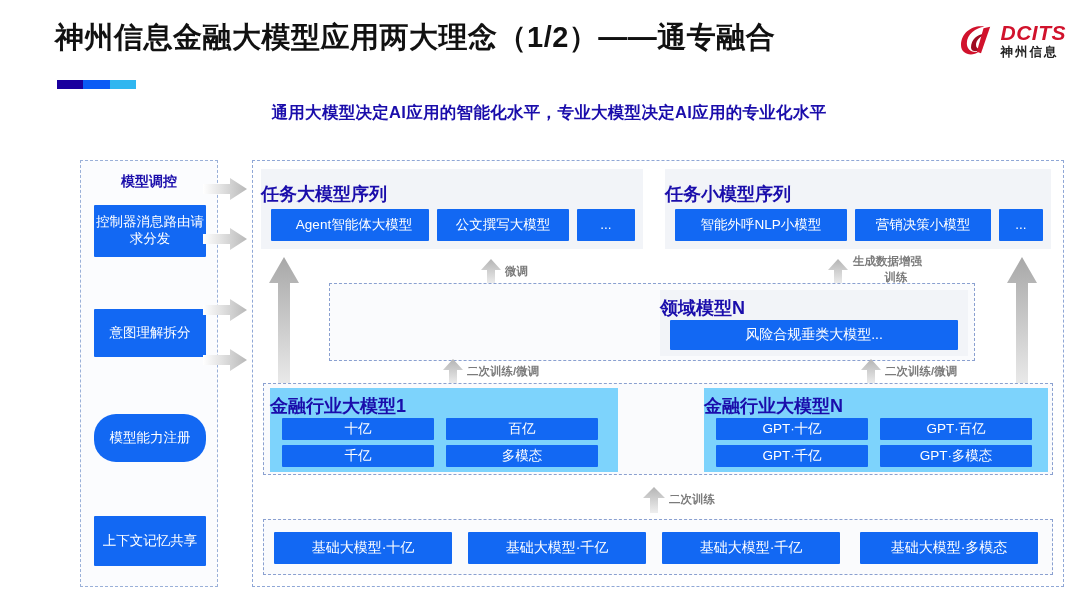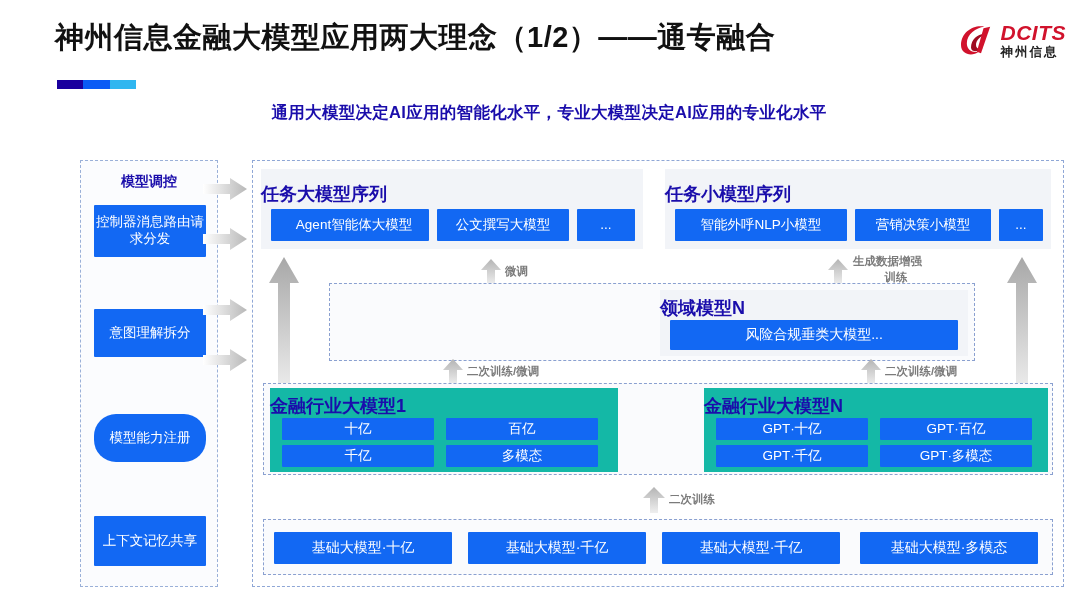--- a/index.html
+++ b/index.html
@@ -91,21 +91,21 @@
   .dom-left  { left: 8px;   width: 306px; }
   .dom-right { left: 330px; width: 308px; }
   .domain-col .section-head { position: absolute; left: 0; right: 0; top: 6px; }
   .domain-col .chip { position: absolute; left: 10px; right: 10px; top: 30px; height: 30px; font-size: 14px; }
 
   
   .fin-panel {
     position: absolute; left: 10px; top: 222px; width: 790px; height: 92px;
     border: 1px dashed #8aa0d0; background: #fafbfd;
   }
-  .fin-col { position: absolute; top: 4px; height: 84px; background: #14b8a6; }
+  .fin-col { position: absolute; top: 4px; height: 84px; background: #7dd3fc; }
   .fin-left  { left: 6px;   width: 348px; }
   .fin-right { left: 440px; width: 344px; }
   .fin-col .section-head { position: absolute; left: 0; right: 0; top: 6px; }
   .fin-col .chip { position: absolute; height: 22px; font-size: 13.5px; }
   .fin-col .g-r1 { top: 30px; }
   .fin-col .g-r2 { top: 57px; }
   .fin-col .g-c1 { left: 12px;  width: 152px; }
   .fin-col .g-c2 { left: 176px; width: 152px; }
 
   

